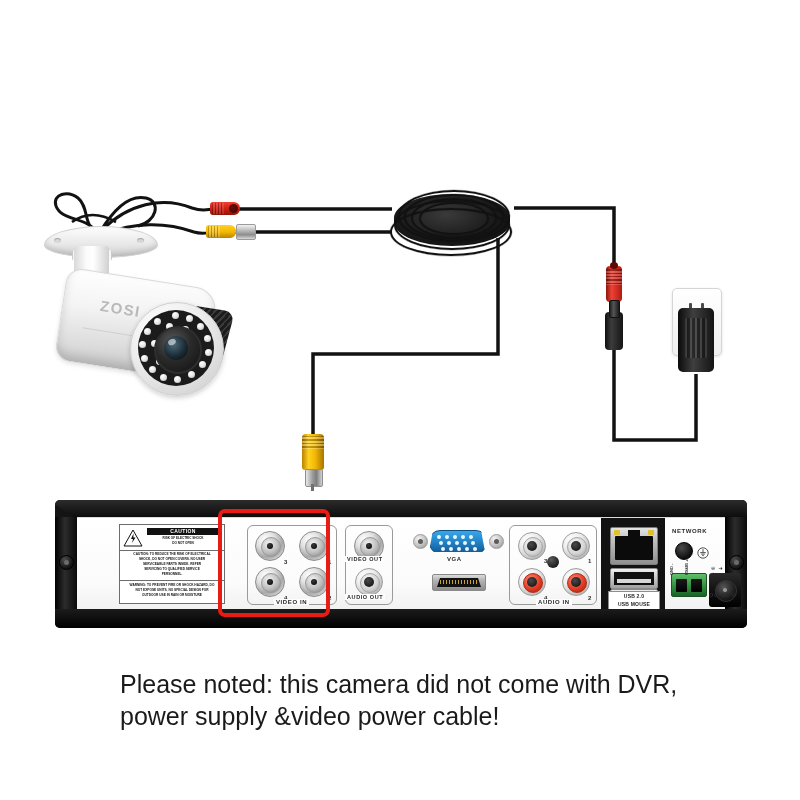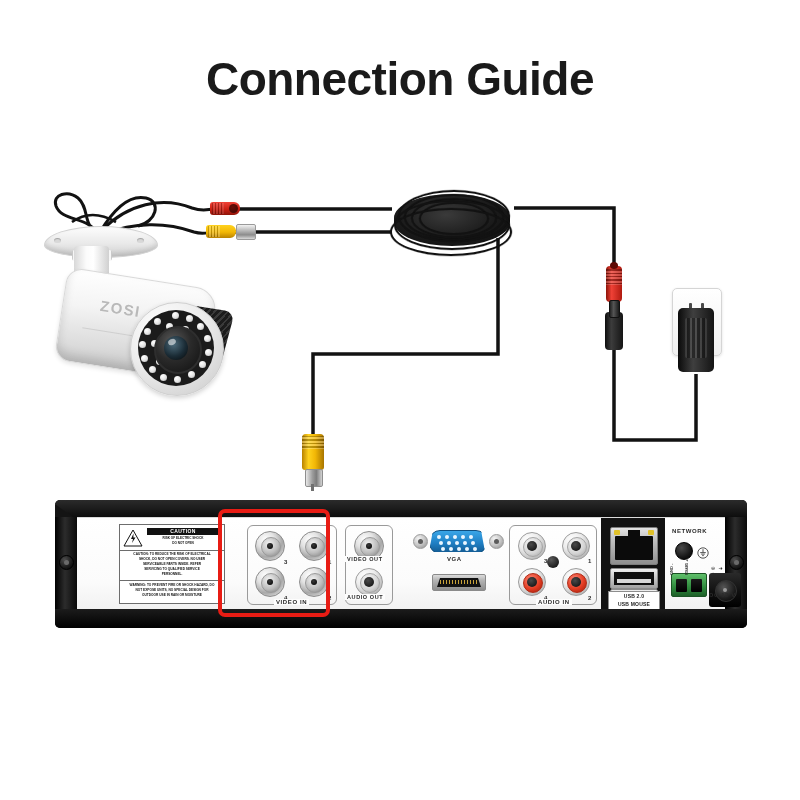--- a/index.html
+++ b/index.html
@@ -406,21 +406,20 @@
     position:absolute; left:22px; top:17px; width:648px; height:14px;
     background: linear-gradient(180deg, rgba(255,255,255,.85) 0%, rgba(255,255,255,0) 100%);
     pointer-events:none;
   }
 </style>
 </head>
 <body>
 
 <div id="page">
 
-  <div id="title">Connection Guide</div>
 
   <svg id="wires" viewBox="0 0 800 800">
 
     <path d="M 210 209 L 392 209" stroke="#121212" stroke-width="3.5" fill="none"></path>
     <path d="M 210 232 L 392 232" stroke="#121212" stroke-width="3.5" fill="none"></path>
 
     <path d="M 514 208 L 614 208 L 614 268" stroke="#121212" stroke-width="3.5" fill="none"></path>
 
     <path d="M 498 238 L 498 354 L 313 354 L 313 436" stroke="#121212" stroke-width="3.5" fill="none"></path>
 
@@ -673,14 +672,18 @@
           <div class="pin"></div>
       </div>
       <span class="pg-label" style="left:630px; top:74px; background:transparent;">DC 12 V</span>
     </div>
 
     <div id="dvr-bottom"></div>
   </div>
 
   <div id="highlight"></div>
 
+  <div id="note">
+    <span>Please noted: this camera did not come with DVR, power</span>
+    <span>supply &amp;video power cable!</span>
+  </div>
 
 </div>
 
 </body></html>

